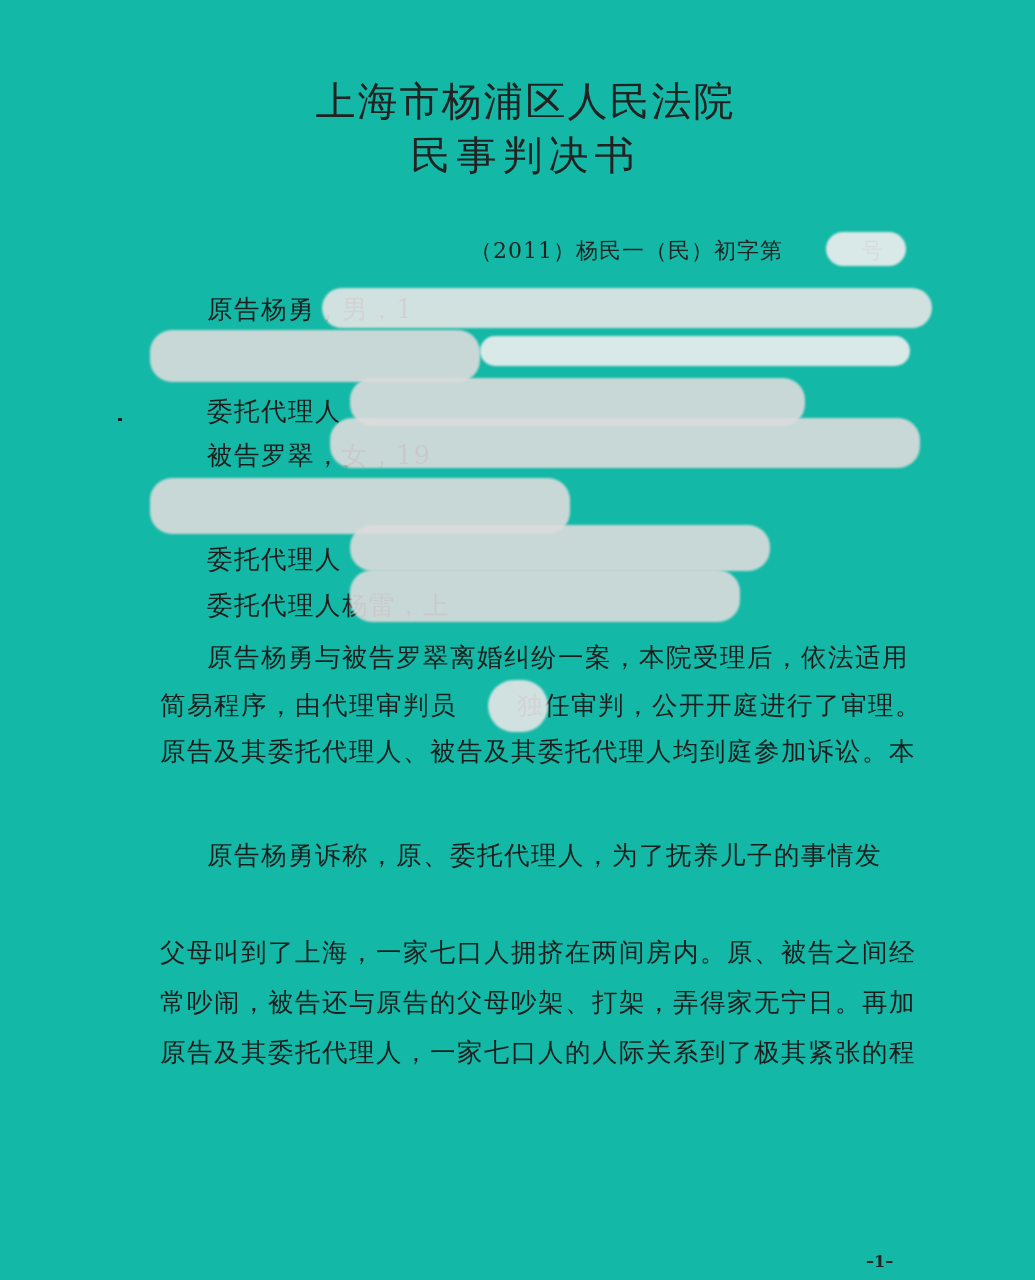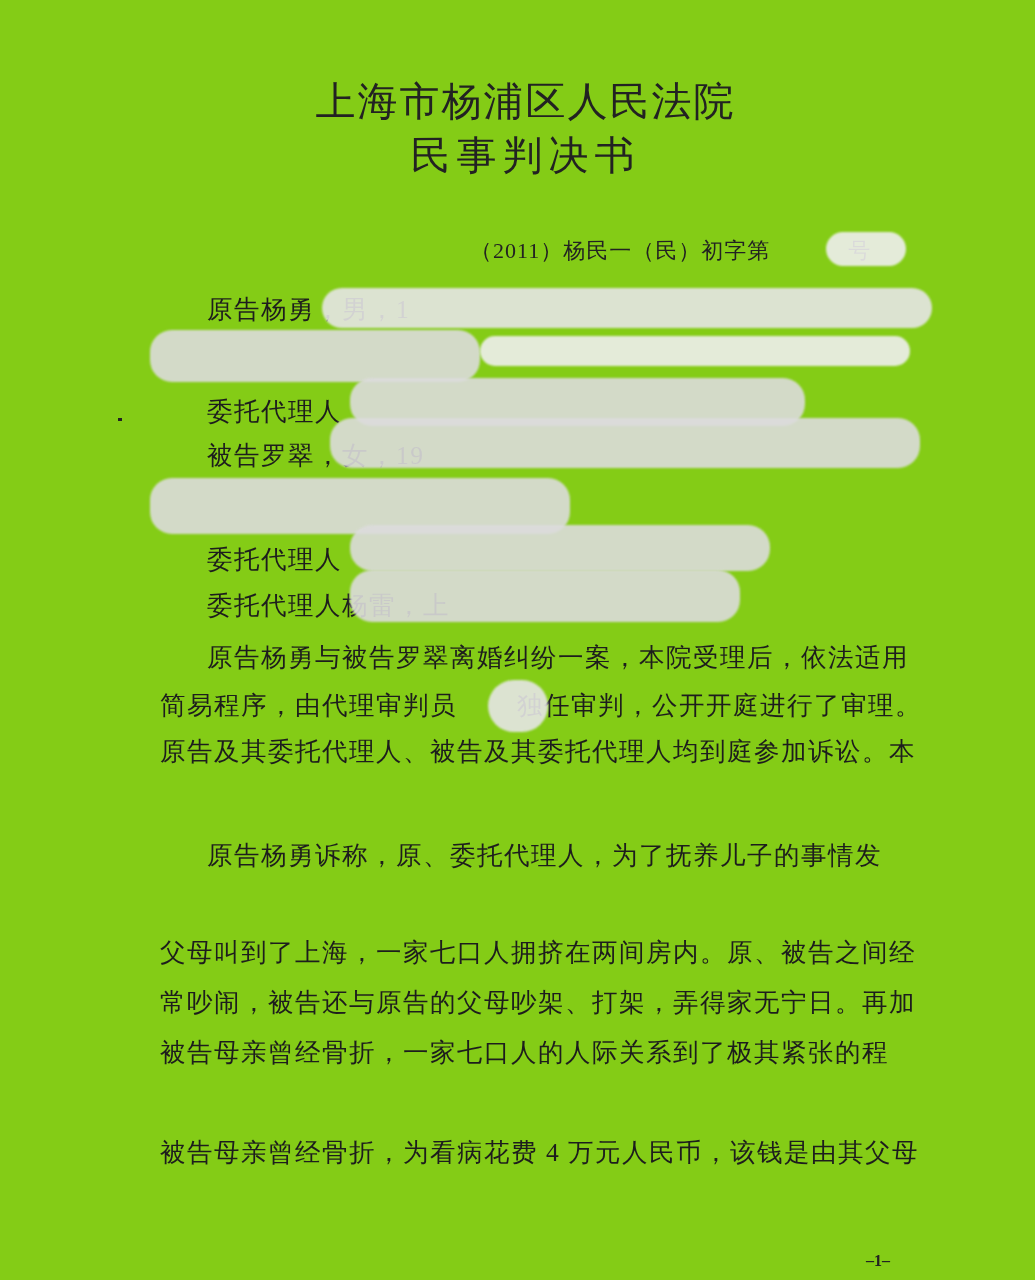--- a/index.html
+++ b/index.html
@@ -2,21 +2,21 @@
 <html><head>
 <meta charset="utf-8">
 <style>
   html, body { margin: 0; padding: 0; }
   body {
     width: 1035px; height: 1280px; overflow: hidden;
     background: #ffffff; position: relative;
     font-family: "DejaVu Serif", "Liberation Serif", serif;
     color: #1a1a1a;
   }
-  .page { position: absolute; inset: 0; background: #84cc16; font-family: Liberation Serif, serif; }
+  .page { position: absolute; inset: 0; background: #14b8a6; }
   .title {
     position: absolute; left: 0; width: 1035px; text-align: center;
     font-size: 40px; letter-spacing: 2px; color: #222; font-weight: normal;
   }
   .t1 { top: 74px; left: 8px; }
   .t2 { top: 128px; left: 8px; letter-spacing: 6px; }
   .caseno {
     position: absolute; top: 236px; left: 470px; font-size: 22px; letter-spacing: 1px; color: #222;
   }
   .line {
@@ -69,18 +69,17 @@
   <div class="line indent" style="top:640px;text-align:center;">原告杨勇与被告罗翠离婚纠纷一案，本院受理后，依法适用</div>
   <div class="line para-line" style="top:688px;">
     <span>简易程序，由代理审判员</span><span style="display:inline-block;width:60px;"></span><span>独任审判，公开开庭进行了审理。</span>
   </div>
   <div class="blur light" style="left:488px;top:680px;width:60px;height:52px;border-radius:26px;"></div>
   <div class="line para-line" style="top:734px;">原告及其委托代理人、被告及其委托代理人均到庭参加诉讼。本</div>
 
   <div class="line indent" style="top:838px;">原告杨勇诉称，原、委托代理人，为了抚养儿子的事情发</div>
   <div class="line para-line" style="top:935px;">父母叫到了上海，一家七口人拥挤在两间房内。原、被告之间经</div>
   <div class="line para-line" style="top:985px;text-align:right;">常吵闹，被告还与原告的父母吵架、打架，弄得家无宁日。再加</div>
-  <div class="line para-line" style="top:1035px;">被告母亲曾经骨折，一家七口人的人际关系到了极其紧张的程</div>
-  <div class="line para-line" style="top:1135px;">被告母亲曾经骨折，为看病花费 4 万元人民币，该钱是由其父母</div>
+  <div class="line para-line" style="top:1035px;">原告及其委托代理人，一家七口人的人际关系到了极其紧张的程</div>
 
   <div class="speck"></div>
   <div class="pageno">–1–</div>
 </div>
 
 </body></html>

